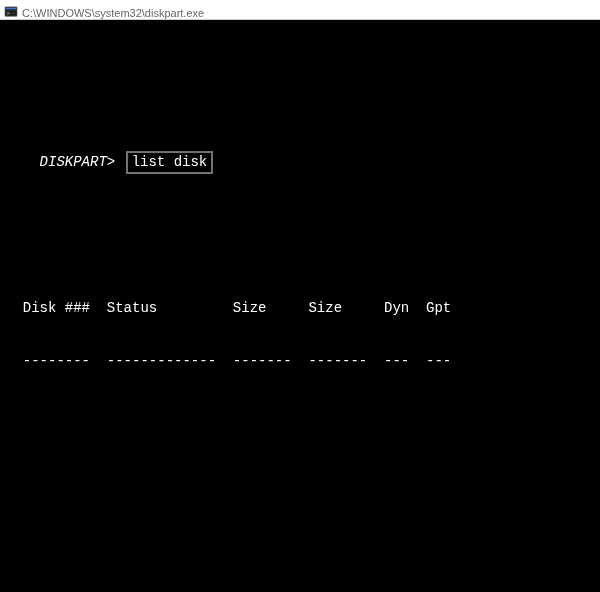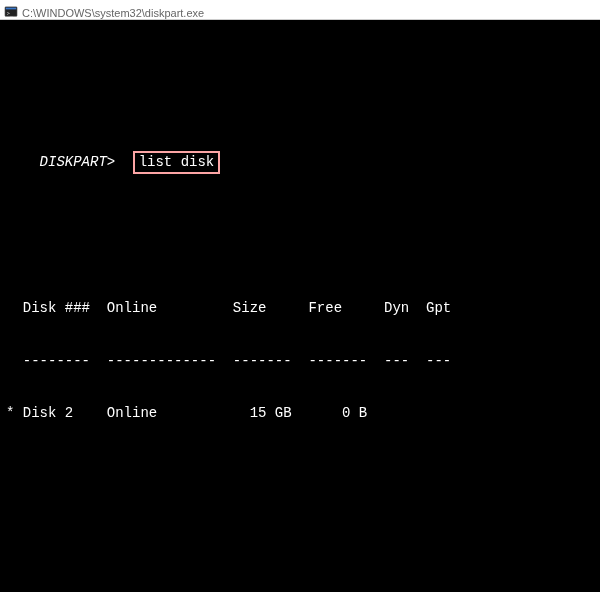--- a/index.html
+++ b/index.html
@@ -37,23 +37,23 @@
     white-space: pre;
     overflow: hidden;
     position: relative;
   }
 
   .line { display: block; margin-bottom: 4px; }
   .gap  { height: 10px; }
 
   .hl {
     display: inline-block;
-    border: 2px solid #fca5a5;
+    border: 2px solid #737373;
     padding: 1px 4px 2px 4px;
-    margin-left: 9px;
+    margin-left: 2px;
   }
 
   .prompt { display: inline; font-style: italic; }
 </style>
 </head>
 <body>
 
 <div class="titlebar">
   <span class="icon">
     <svg viewBox="0 0 16 16">
@@ -68,23 +68,22 @@
 <div class="terminal">
 
   <div class="gap"></div>
 
   <span class="line">
     <span class="prompt">DISKPART&gt;</span> <span class="hl">list disk</span>
   </span>
 
   <div class="gap"></div>
 
-  <span class="line">  Disk ###  Online         Size     Free     Dyn  Gpt</span>
+  <span class="line">  Disk ###  Status         Size     Size     Dyn  Gpt</span>
   <span class="line">  --------  -------------  -------  -------  ---  ---</span>
-  <span class="line">* Disk 2    Online           15 GB      0 B</span>
 
   <div class="gap"></div>
 
   
 
   
   
   
 
   

